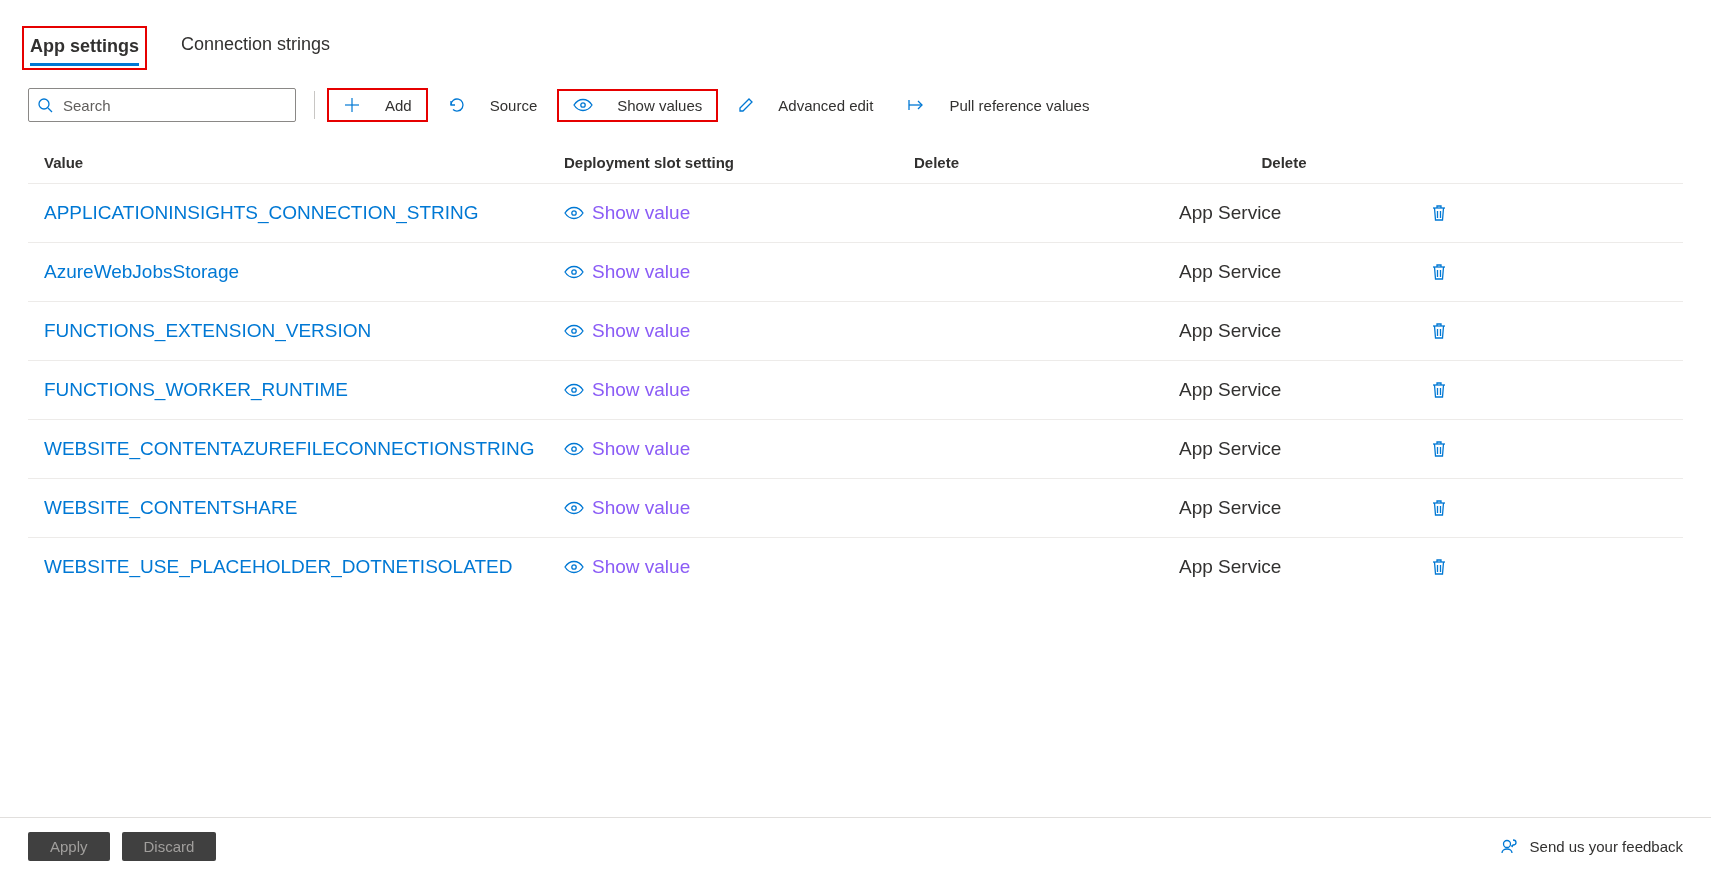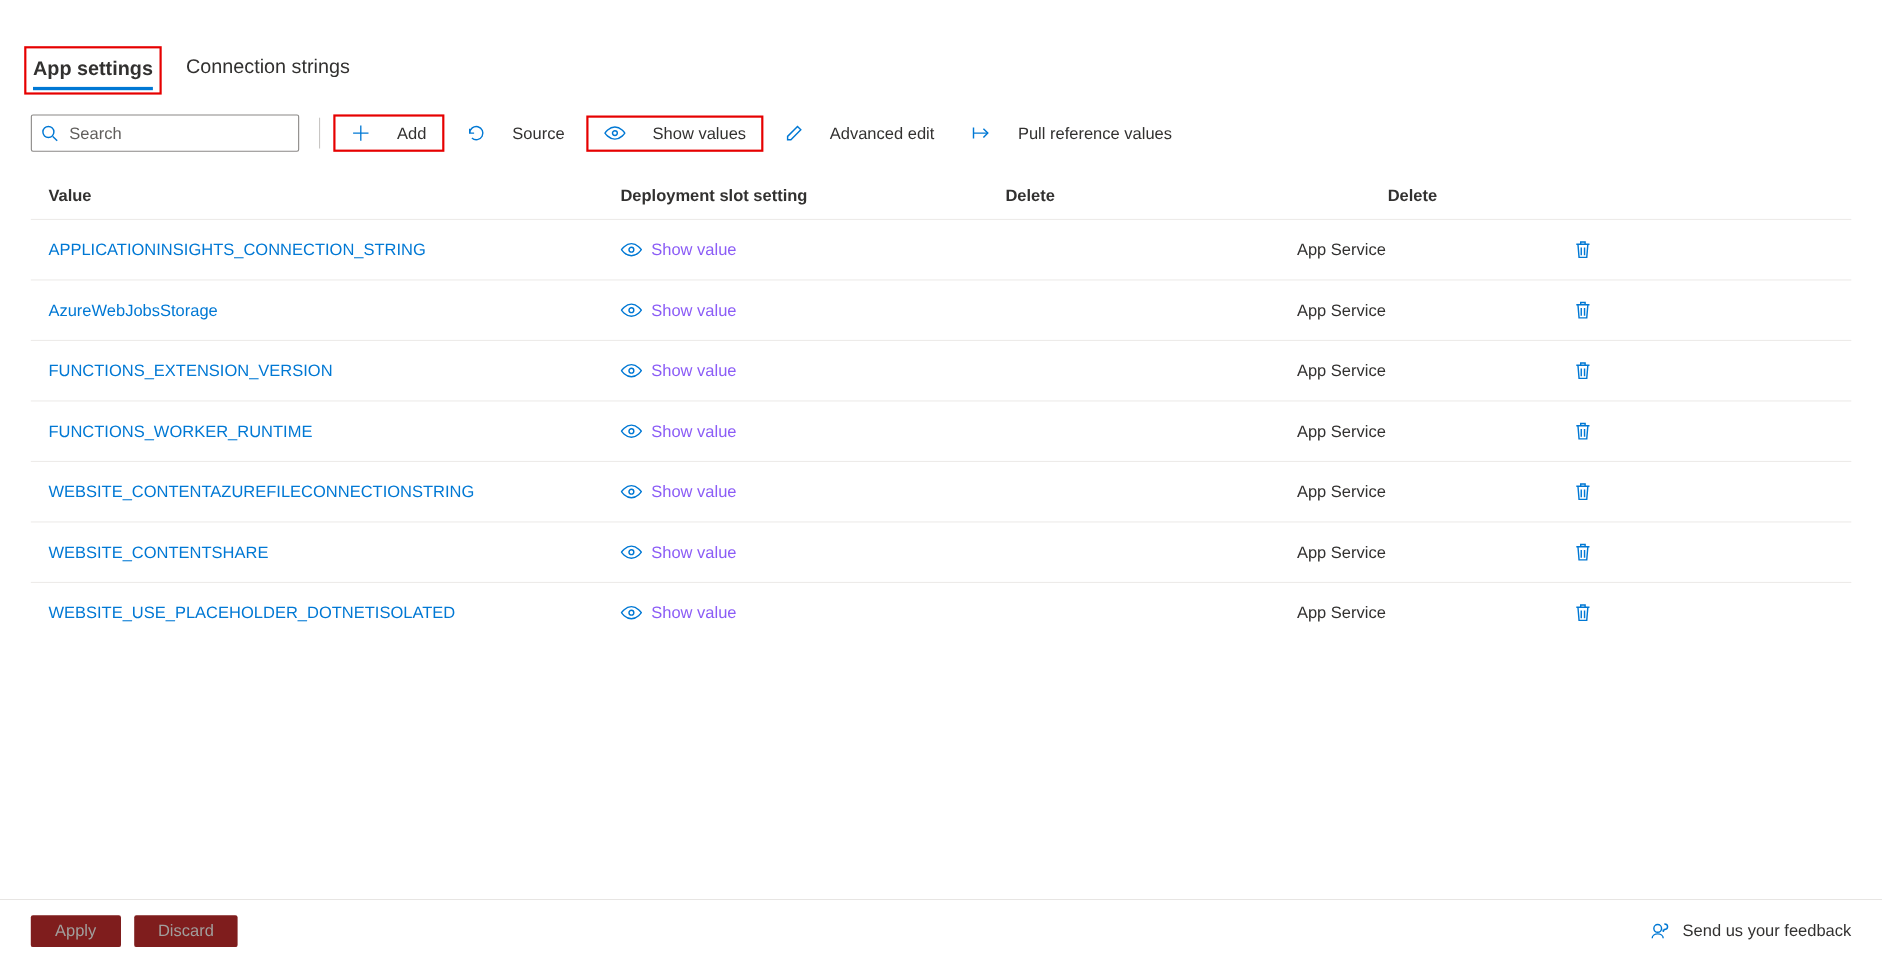--- a/index.html
+++ b/index.html
@@ -8,23 +8,22 @@
     font-family: "Segoe UI", -apple-system, BlinkMacSystemFont, sans-serif;
     font-size: 15px;
     color: #323130;
     background: #fff;
   }
   .page {
     padding: 28px 28px 0 28px;
   }
   .tabs {
     display: flex;
-    gap: 28px;
+    gap: 40px;
     margin-bottom: 20px;
-    margin-top: 16px;
   }
   .tab {
     font-size: 18px;
     padding: 6px 0;
     cursor: pointer;
     color: #323130;
   }
   .tab.active {
     font-weight: 600;
     border-bottom: 3px solid #0078d4;
@@ -39,21 +38,21 @@
     align-items: center;
     gap: 18px;
     margin-bottom: 20px;
   }
   .search-wrap {
     display: flex;
     align-items: center;
     border: 1px solid #8a8886;
     border-radius: 2px;
     padding: 4px 8px;
-    width: 244px;
+    width: 268px;
     height: 34px;
   }
   .search-wrap input {
     border: none;
     outline: none;
     font-size: 15px;
     width: 100%;
     color: #323130;
   }
   .search-wrap input::placeholder {
@@ -87,21 +86,21 @@
     font-weight: 600;
     font-size: 15px;
     color: #323130;
   }
   .table-row {
     display: grid;
     grid-template-columns: 520px 350px 265px 210px 100px;
     padding: 18px 16px;
     border-top: 1px solid #edebe9;
     align-items: center;
-    font-size: 15px;
+    font-size: 19px;
   }
   .cell-name a {
     color: #0078d4;
     text-decoration: none;
     cursor: pointer;
   }
   .cell-value {
     display: flex;
     align-items: center;
     gap: 8px;
@@ -134,21 +133,21 @@
     background: #fff;
     justify-content: space-between;
   }
   .footer-left {
     display: flex;
     gap: 12px;
   }
   .btn {
     padding: 6px 22px;
     border: none;
-    background: #7f1d1d;
+    background: #404040;
     color: #a19f9d;
     font-size: 15px;
     cursor: default;
     border-radius: 2px;
   }
   .feedback {
     display: flex;
     align-items: center;
     gap: 10px;
     color: #323130;

